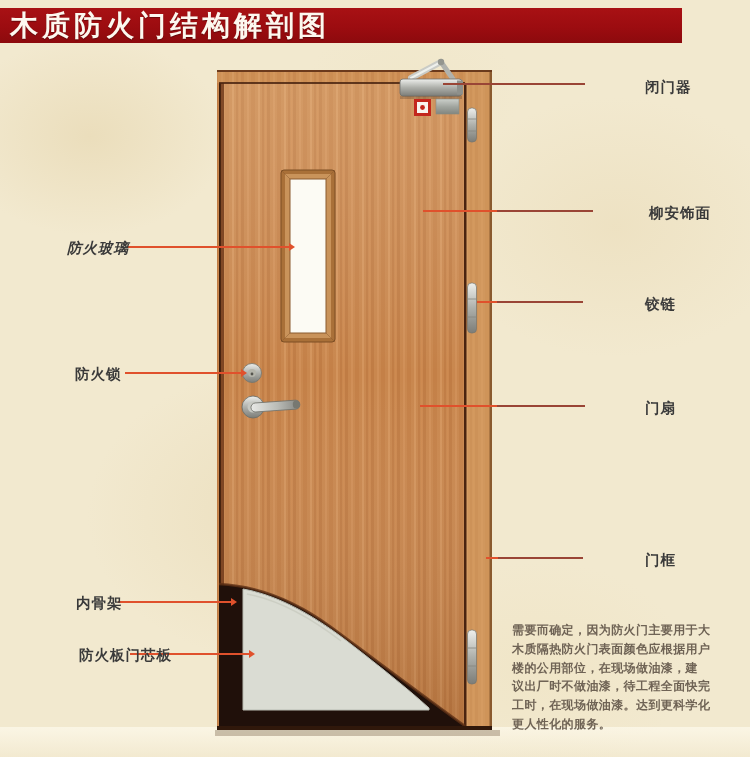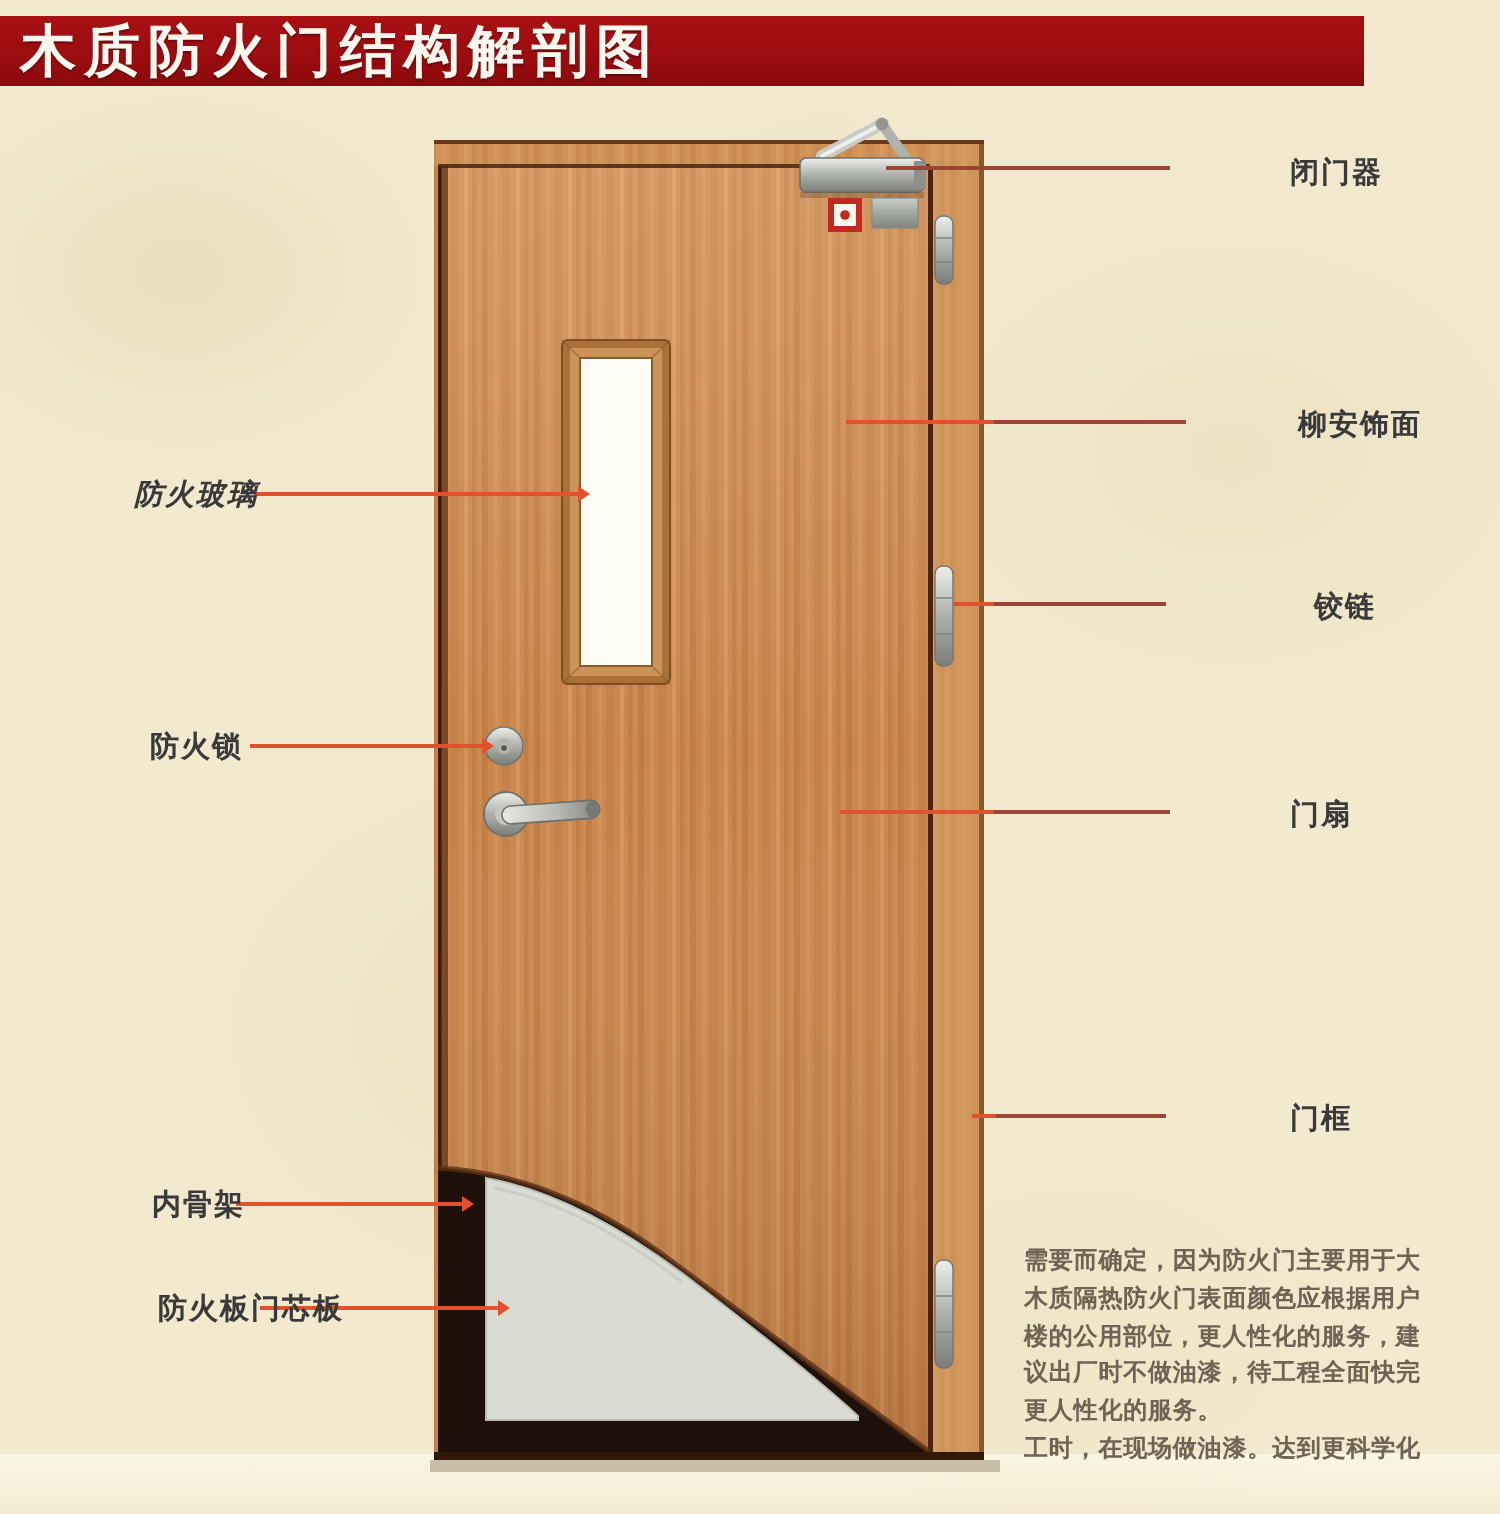--- a/index.html
+++ b/index.html
@@ -36,21 +36,21 @@
   .arrow{ position:absolute; width:0; height:0;
     border-top:4px solid transparent; border-bottom:4px solid transparent;
     border-left:6px solid #e0512c; }
   
   .lbl{ position:absolute; font-size:14.5px; font-weight:600; color:#3a3a3a;
         height:18px; line-height:18px; white-space:nowrap; letter-spacing:1px;padding-left:48px;}
   .lbl.r{ text-align:left; }
   .lbl.l{ text-align:right; }
   .lbl-r1{ left:597px; top:78px; }
   .lbl-r2{ left:601px; top:204px; }
-  .lbl-r3{ left:597px; top:295px;margin-left:12px; }
+  .lbl-r3{ left:597px; top:295px; }
   .lbl-r4{ left:597px; top:399px; }
   .lbl-r5{ left:597px; top:551px; }
   .lbl-l1{ left:19px;  top:239px; width:92px;font-style:italic; }
   .lbl-l2{ left:27px;  top:365px; width:92px; }
   .lbl-l3{ left:28px;  top:594px; width:92px; }
   .lbl-l4{ left:31px;  top:646px; width:92px; }
   .ln-r1 { left:443px; top:83px;  width:142px; }
   .ln-r2a{ left:423px; top:210px; width:74px; }
   .ln-r2b{ left:497px; top:210px; width:96px; }
   .ln-r3a{ left:477px; top:301px; width:20px; }
@@ -224,19 +224,19 @@
   <div class="lbl r lbl-r5">门框</div>
 
   <div class="lbl l lbl-l1">防火玻璃</div>
   <div class="lbl l lbl-l2">防火锁</div>
   <div class="lbl l lbl-l3">内骨架</div>
   <div class="lbl l lbl-l4">防火板门芯板</div>
 
   <div class="desc">
     <div>需要而确定，因为防火门主要用于大</div>
     <div>木质隔热防火门表面颜色应根据用户</div>
-    <div>楼的公用部位，更人性化的服务，建</div>
+    <div>楼的公用部位，在现场做油漆，建</div>
     <div>议出厂时不做油漆，待工程全面快完</div>
+    <div>工时，在现场做油漆。达到更科学化</div>
     <div>更人性化的服务。</div>
-    <div>工时，在现场做油漆。达到更科学化</div>
   </div>
 
 </div>
 
 </body></html>

